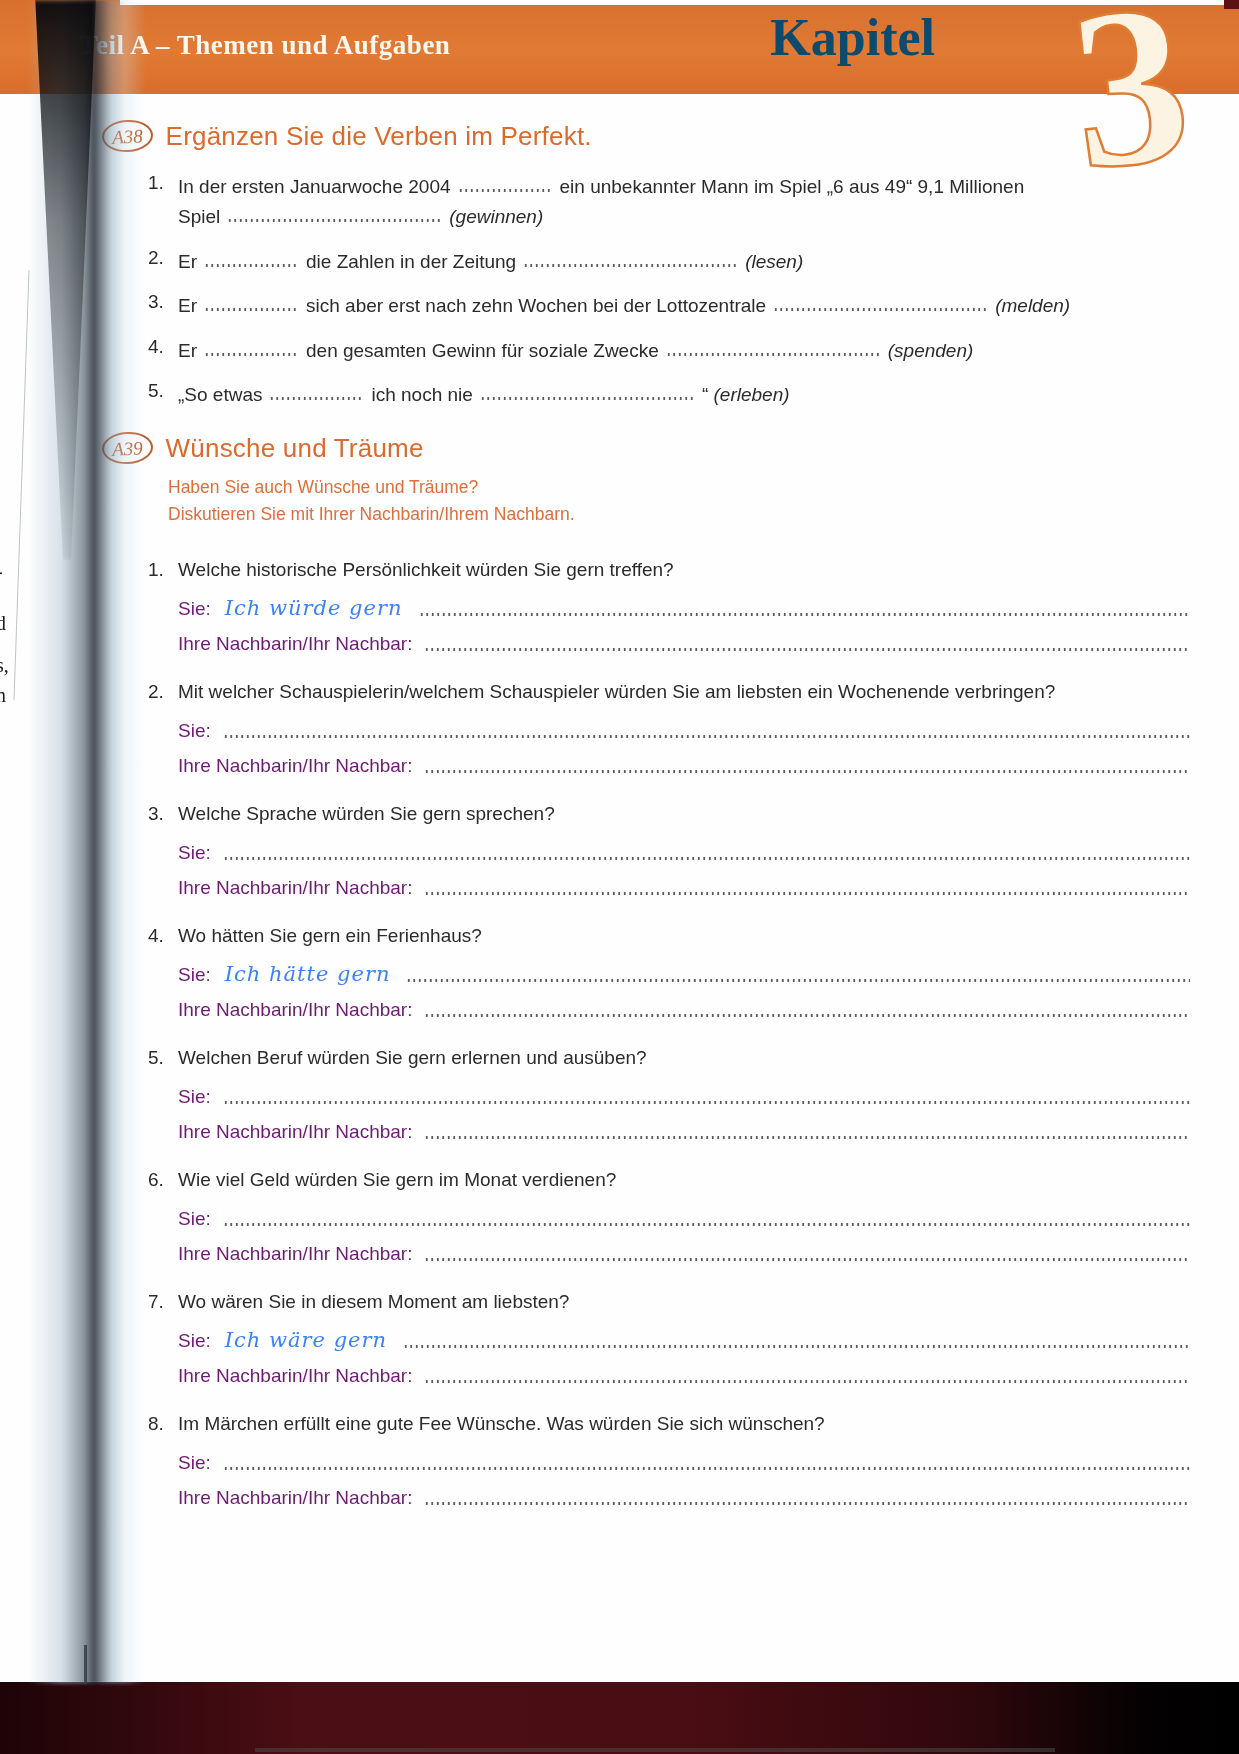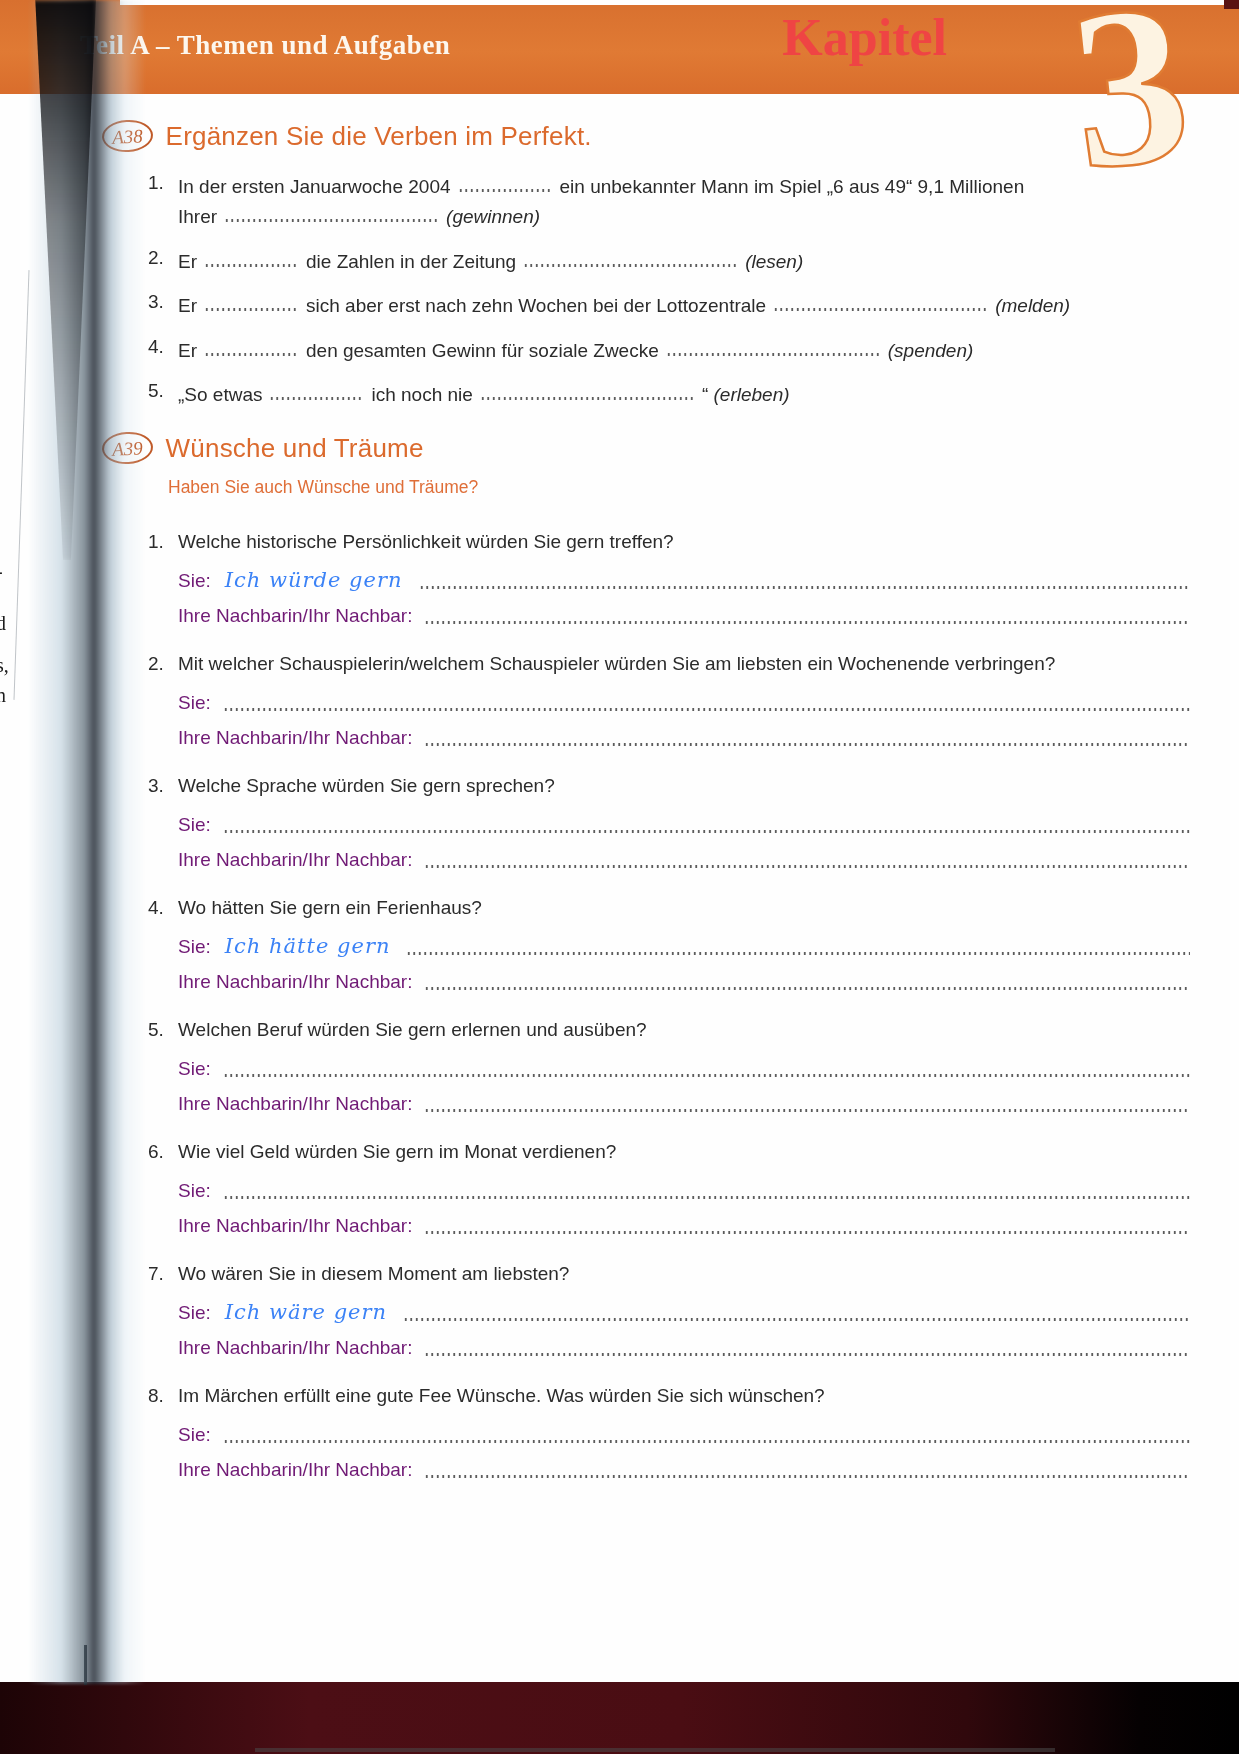--- a/index.html
+++ b/index.html
@@ -20,23 +20,23 @@
     background:linear-gradient(to bottom,#d8702f 0%,#e07a34 55%,#d96d2c 100%);
     z-index:1;
   }
   .band-title {
     position:absolute; left:80px; top:30px;
     font-family:"Liberation Serif", serif;
     font-weight:bold; font-size:27px; color:#fdf7ee;
     letter-spacing:0.5px; z-index:2;
   }
   .chapter-word {
-    position:absolute; right:292px; top:8px;
+    position:absolute; right:304px; top:8px;
     font-family:"Liberation Serif", serif;
-    font-weight:bold; font-size:52px; color:#ef4444;
+    font-weight:bold; font-size:52px; color:#0c4a6e;
     z-index:2;
   }
   .chapter-number {
     position:absolute; right:52px; top:-28px;
     font-family:"Liberation Serif", serif;
     font-weight:bold; font-size:228px; line-height:1;
     color:#fdf3e2;
     -webkit-text-stroke:2.5px #e07c33;
     transform:rotate(-6deg);
     z-index:3;
@@ -174,21 +174,21 @@
 
     <div class="section-head">
       <span class="badge">A38</span>
       <span class="section-title">Ergänzen Sie die Verben im Perfekt.</span>
     </div>
 
     <div class="a38-items">
 
       <div class="a38-item">
         <span class="inum">1.</span>
-        <span class="itext"><span>In der ersten Januarwoche 2004</span><span class="blank w1"></span><span>ein unbekannter Mann im Spiel „6 aus 49“ 9,1 Millionen</span><br><span>Ihrer</span><span class="blank w2"></span><span class="verb">(gewinnen)</span></span>
+        <span class="itext"><span>In der ersten Januarwoche 2004</span><span class="blank w1"></span><span>ein unbekannter Mann im Spiel „6 aus 49“ 9,1 Millionen</span><br><span>Spiel</span><span class="blank w2"></span><span class="verb">(gewinnen)</span></span>
       </div>
 
       <div class="a38-item">
         <span class="inum">2.</span>
         <span class="itext"><span>Er</span><span class="blank w1"></span><span>die Zahlen in der Zeitung</span><span class="blank w2"></span><span class="verb">(lesen)</span></span>
       </div>
 
       <div class="a38-item">
         <span class="inum">3.</span>
         <span class="itext"><span>Er</span><span class="blank w1"></span><span>sich aber erst nach zehn Wochen bei der Lottozentrale</span><span class="blank w2"></span><span class="verb">(melden)</span></span>
@@ -204,20 +204,21 @@
         <span class="itext"><span>„So etwas</span><span class="blank w1"></span><span>ich noch nie</span><span class="blank w2"></span><span>“</span> <span class="verb">(erleben)</span></span>
       </div>
     </div>
 
     <div class="section-head" style="margin-top:22px;">
       <span class="badge">A39</span>
       <span class="section-title">Wünsche und Träume</span>
     </div>
     <div class="section-sub">
       <div>Haben Sie auch Wünsche und Träume?</div>
+      <div>Diskutieren Sie mit Ihrer Nachbarin/Ihrem Nachbarn.</div>
     </div>
 
     <div class="questions">
 
       <div class="q-block">
         <div class="q-row">
           <span class="qnum">1.</span>
           <span class="qtext">Welche historische Persönlichkeit würden Sie gern treffen?</span>
         </div>
         <div class="answer-row">

